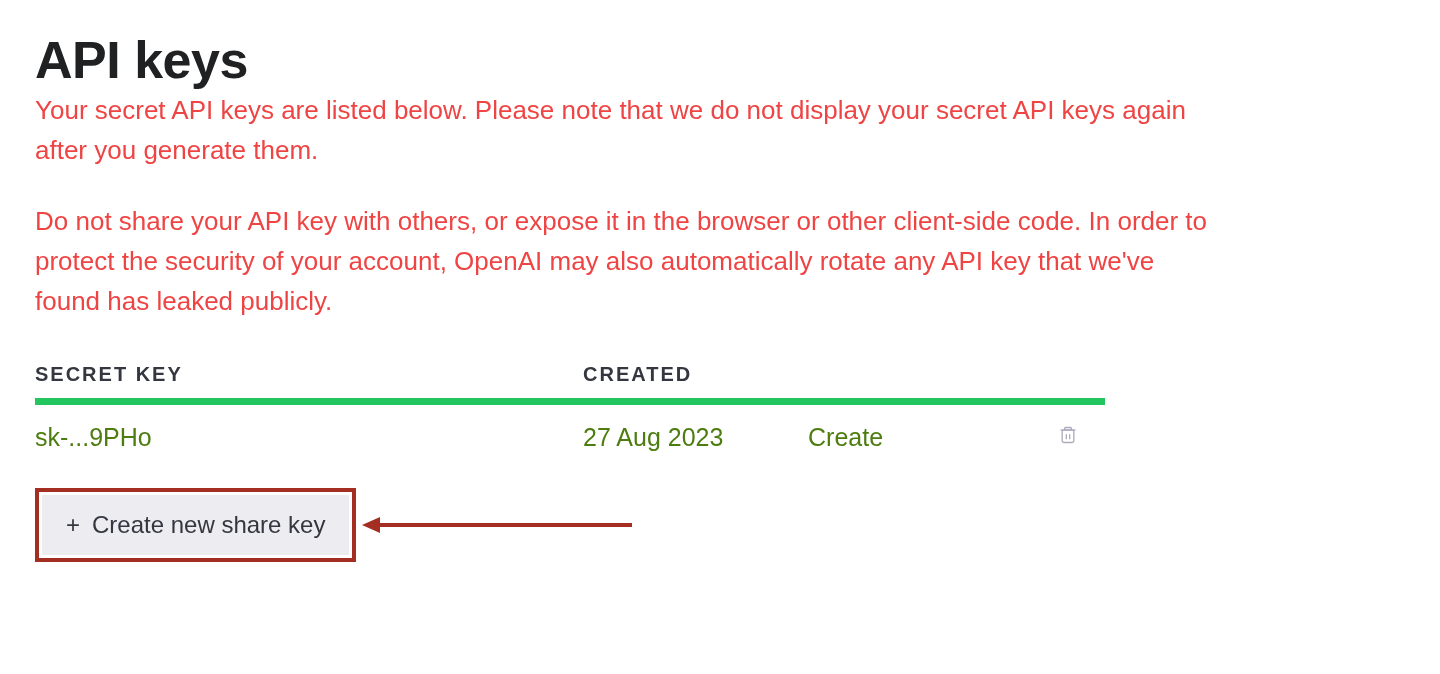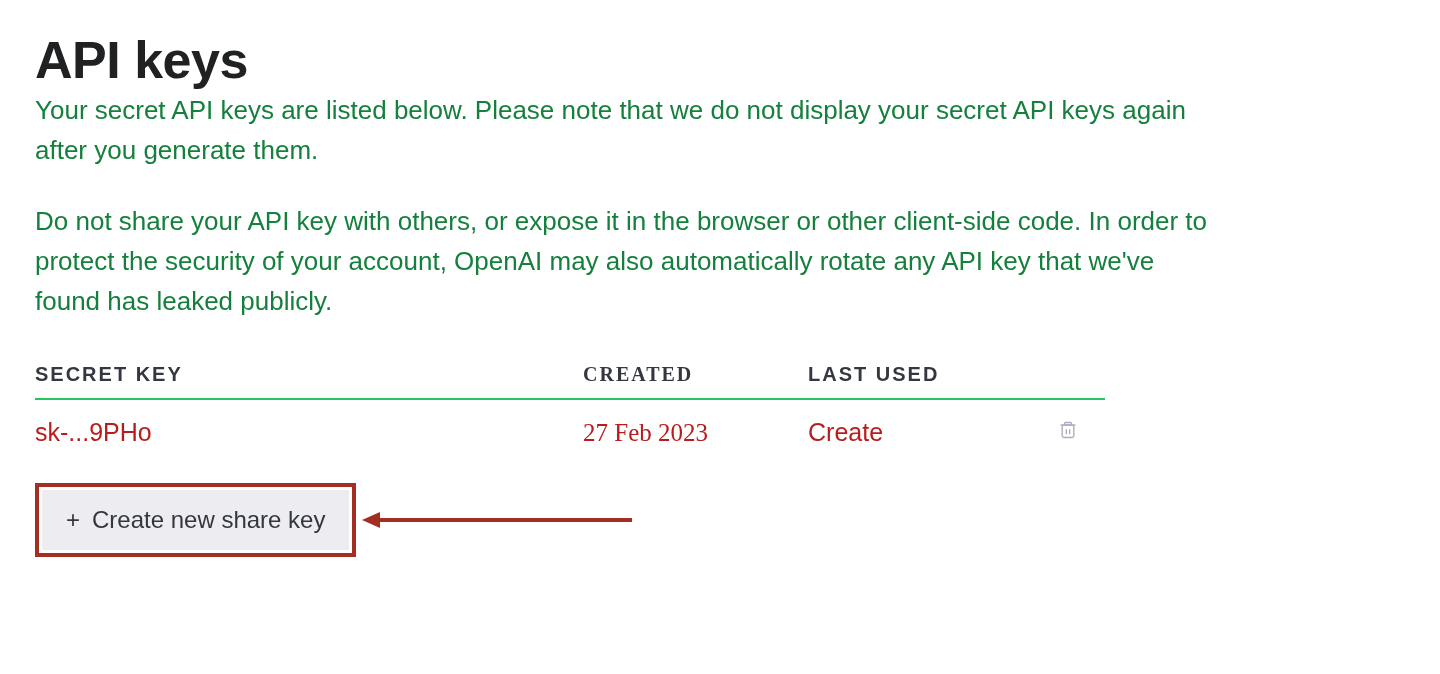--- a/index.html
+++ b/index.html
@@ -16,63 +16,62 @@
     }
     .page-title {
       font-size: 52px;
       font-weight: 700;
       color: #202123;
       letter-spacing: -0.5px;
     }
     .description {
       font-size: 26px;
       line-height: 1.55;
-      color: #15803d;
+      color: #ef4444;
       margin-bottom: 30px;
       max-width: 1180px;
     }
     .table-container {
       width: 1070px;
       margin-top: 42px;
     }
     .table-header {
       display: flex;
-      border-bottom: 2px solid #22c55e;
+      border-bottom: 7px solid #22c55e;
       padding-bottom: 12px;
     }
     .table-header .col {
       font-size: 20px;
       font-weight: 600;
       letter-spacing: 2px;
       color: #353740;
       text-transform: uppercase;
     }
     .col-secret {
       flex: 0 0 548px;
     }
     .col-created {
       flex: 0 0 225px;
-      font-family: Liberation Serif, serif;
     }
     .col-lastused {
       flex: 0 0 230px;
     }
     .col-action {
       flex: 0 0 60px;
       display: flex;
       justify-content: center;
     }
     .table-row {
       display: flex;
       align-items: center;
       padding: 18px 0 18px 0;
     }
     .table-row .cell {
       font-size: 25px;
-      color: #b91c1c;
+      color: #4d7c0f;
     }
     .trash-icon {
       width: 20px;
       height: 22px;
       color: #acacbe;
     }
     .button-wrap {
       display: inline-block;
       margin-top: 18px;
       position: relative;
@@ -115,27 +114,26 @@
 <h1 class="page-title">API keys</h1>
 
 <p class="description">Your secret API keys are listed below. Please note that we do not display your secret API keys again after you generate them.</p>
 
 <p class="description">Do not share your API key with others, or expose it in the browser or other client-side code. In order to protect the security of your account, OpenAI may also automatically rotate any API key that we've found has leaked publicly.</p>
 
 <div class="table-container">
   <div class="table-header">
     <div class="col col-secret">SECRET KEY</div>
     <div class="col col-created">CREATED</div>
-    <div class="col col-lastused">LAST USED</div>
     <div class="col col-action"></div>
   </div>
 
   <div class="table-row">
     <div class="cell col-secret">sk-...9PHo</div>
-    <div class="cell col-created">27 Feb 2023</div>
+    <div class="cell col-created">27 Aug 2023</div>
     <div class="cell col-lastused">Create</div>
     <div class="cell col-action">
       <span>
         <svg class="trash-icon" viewBox="0 0 24 24" fill="none" stroke="currentColor" stroke-width="1.6">
           <path d="M3 6h18"></path>
           <path d="M8 6V4a1 1 0 0 1 1-1h6a1 1 0 0 1 1 1v2"></path>
           <rect x="5" y="6" width="14" height="15" rx="2"></rect>
           <line x1="10" y1="11" x2="10" y2="17"></line>
           <line x1="14" y1="11" x2="14" y2="17"></line>
         </svg>

